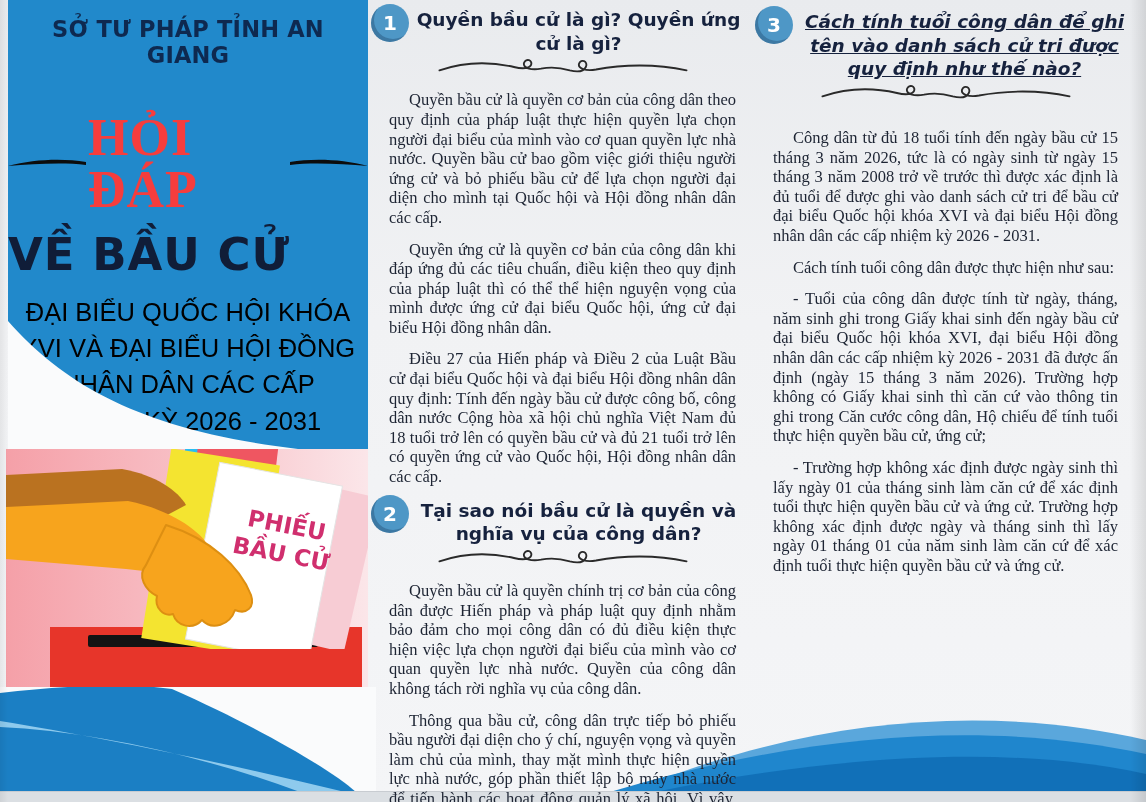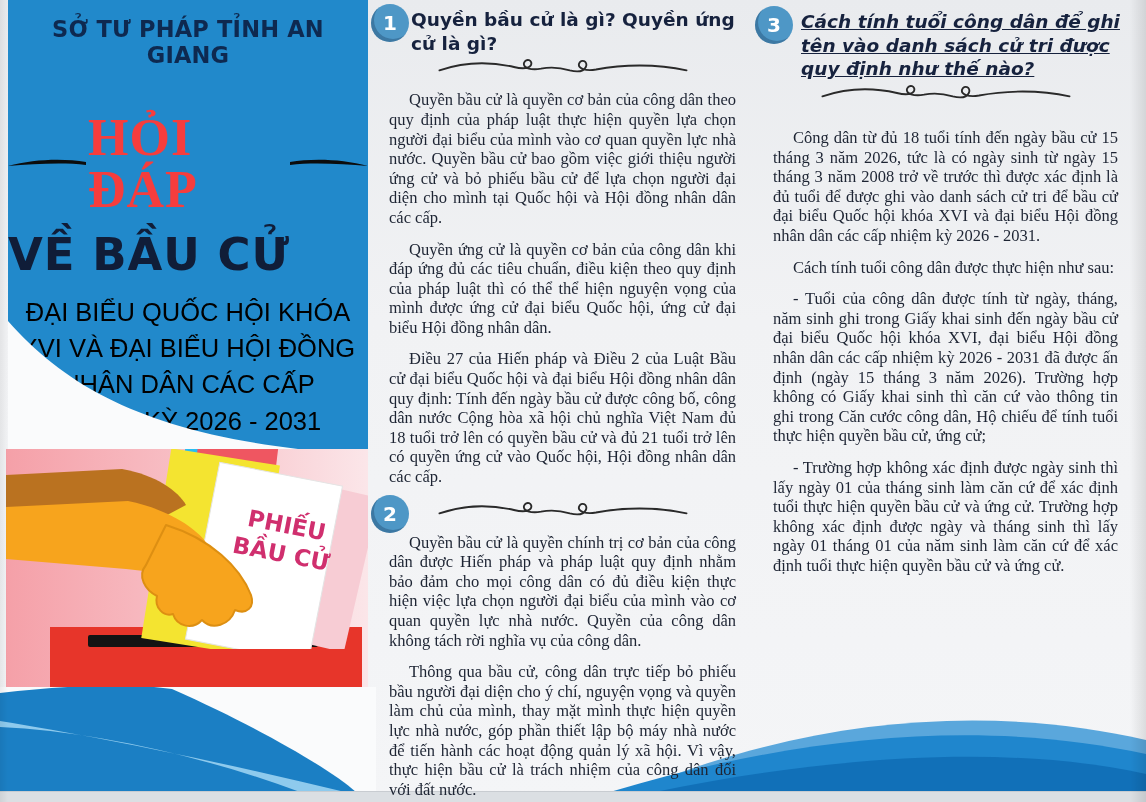--- a/index.html
+++ b/index.html
@@ -43,21 +43,21 @@
   
   .col{position:absolute;top:8px;}
   .col1{left:377px;width:371px;}
   .col2{left:761px;width:369px;top:10px;}
   .question{position:relative;}
   .question + .question{margin-top:10px;}
   .q-circle{position:absolute;left:-6px;top:-4px;width:38px;height:38px;border-radius:50%;
     background:#4e97c6;color:#ffffff;display:flex;align-items:center;justify-content:center;
     font-family:"DejaVu Sans",sans-serif;font-weight:bold;font-size:20px;
     box-shadow:inset 3px -3px 0 rgba(15,40,72,0.28);z-index:3;}
-  .q-title{text-align:left;font-family:"DejaVu Sans",sans-serif;font-weight:bold;
+  .q-title{text-align:center;font-family:"DejaVu Sans",sans-serif;font-weight:bold;
     font-size:18.5px;line-height:1.28;color:#16223e;padding-left:34px;padding-right:2px;}
   .q-title.italic{font-style:italic;padding-left:40px;text-decoration:underline;}
   .squiggle{display:block;margin:1px auto 0;width:300px;height:22px;}
   .q-body{margin-top:5px;font-family:"Liberation Serif",serif;font-size:16.5px;
     line-height:19.6px;color:#1d2433;}
   .q-body p{margin:12px;text-indent:20px;text-align:justify;}
   .q-body.gap-top{margin-top:24px;}
 </style>
 </head>
 <body>
@@ -143,20 +143,21 @@
     </svg>
     <div class="q-body">
       <p>Quyền bầu cử là quyền cơ bản của công dân theo quy định của pháp luật thực hiện quyền lựa chọn người đại biểu của mình vào cơ quan quyền lực nhà nước. Quyền bầu cử bao gồm việc giới thiệu người ứng cử và bỏ phiếu bầu cử để lựa chọn người đại diện cho mình tại Quốc hội và Hội đồng nhân dân các cấp.</p>
       <p>Quyền ứng cử là quyền cơ bản của công dân khi đáp ứng đủ các tiêu chuẩn, điều kiện theo quy định của pháp luật thì có thể thể hiện nguyện vọng của mình được ứng cử đại biểu Quốc hội, ứng cử đại biểu Hội đồng nhân dân.</p>
       <p>Điều 27 của Hiến pháp và Điều 2 của Luật Bầu cử đại biểu Quốc hội và đại biểu Hội đồng nhân dân quy định: Tính đến ngày bầu cử được công bố, công dân nước Cộng hòa xã hội chủ nghĩa Việt Nam đủ 18 tuổi trở lên có quyền bầu cử và đủ 21 tuổi trở lên có quyền ứng cử vào Quốc hội, Hội đồng nhân dân các cấp.</p>
     </div>
   </div>
 
   <div class="question">
     <div class="q-circle">2</div>
+    <div class="q-title">Tại sao nói bầu cử là quyền và nghĩa vụ của công dân?</div>
     <svg class="squiggle" viewBox="0 0 300 26">
       <path d="M4,17 C36,6 66,7 92,13 C100,15 108,16 112,11 C115,5 106,2 104,8 C102,14 112,17 124,15 C138,12 148,14 158,17 C166,19 174,19 177,13 C180,6 171,3 169,9 C167,15 177,18 189,16 C220,10 260,9 296,17" fill="none" stroke="#2a2a2a" stroke-width="2.2" stroke-linecap="round"></path>
     </svg>
     <div class="q-body">
       <p>Quyền bầu cử là quyền chính trị cơ bản của công dân được Hiến pháp và pháp luật quy định nhằm bảo đảm cho mọi công dân có đủ điều kiện thực hiện việc lựa chọn người đại biểu của mình vào cơ quan quyền lực nhà nước. Quyền của công dân không tách rời nghĩa vụ của công dân.</p>
       <p>Thông qua bầu cử, công dân trực tiếp bỏ phiếu bầu người đại diện cho ý chí, nguyện vọng và quyền làm chủ của mình, thay mặt mình thực hiện quyền lực nhà nước, góp phần thiết lập bộ máy nhà nước để tiến hành các hoạt động quản lý xã hội. Vì vậy, thực hiện bầu cử là trách nhiệm của công dân đối với đất nước.</p>
     </div>
   </div>
 
 </div>

